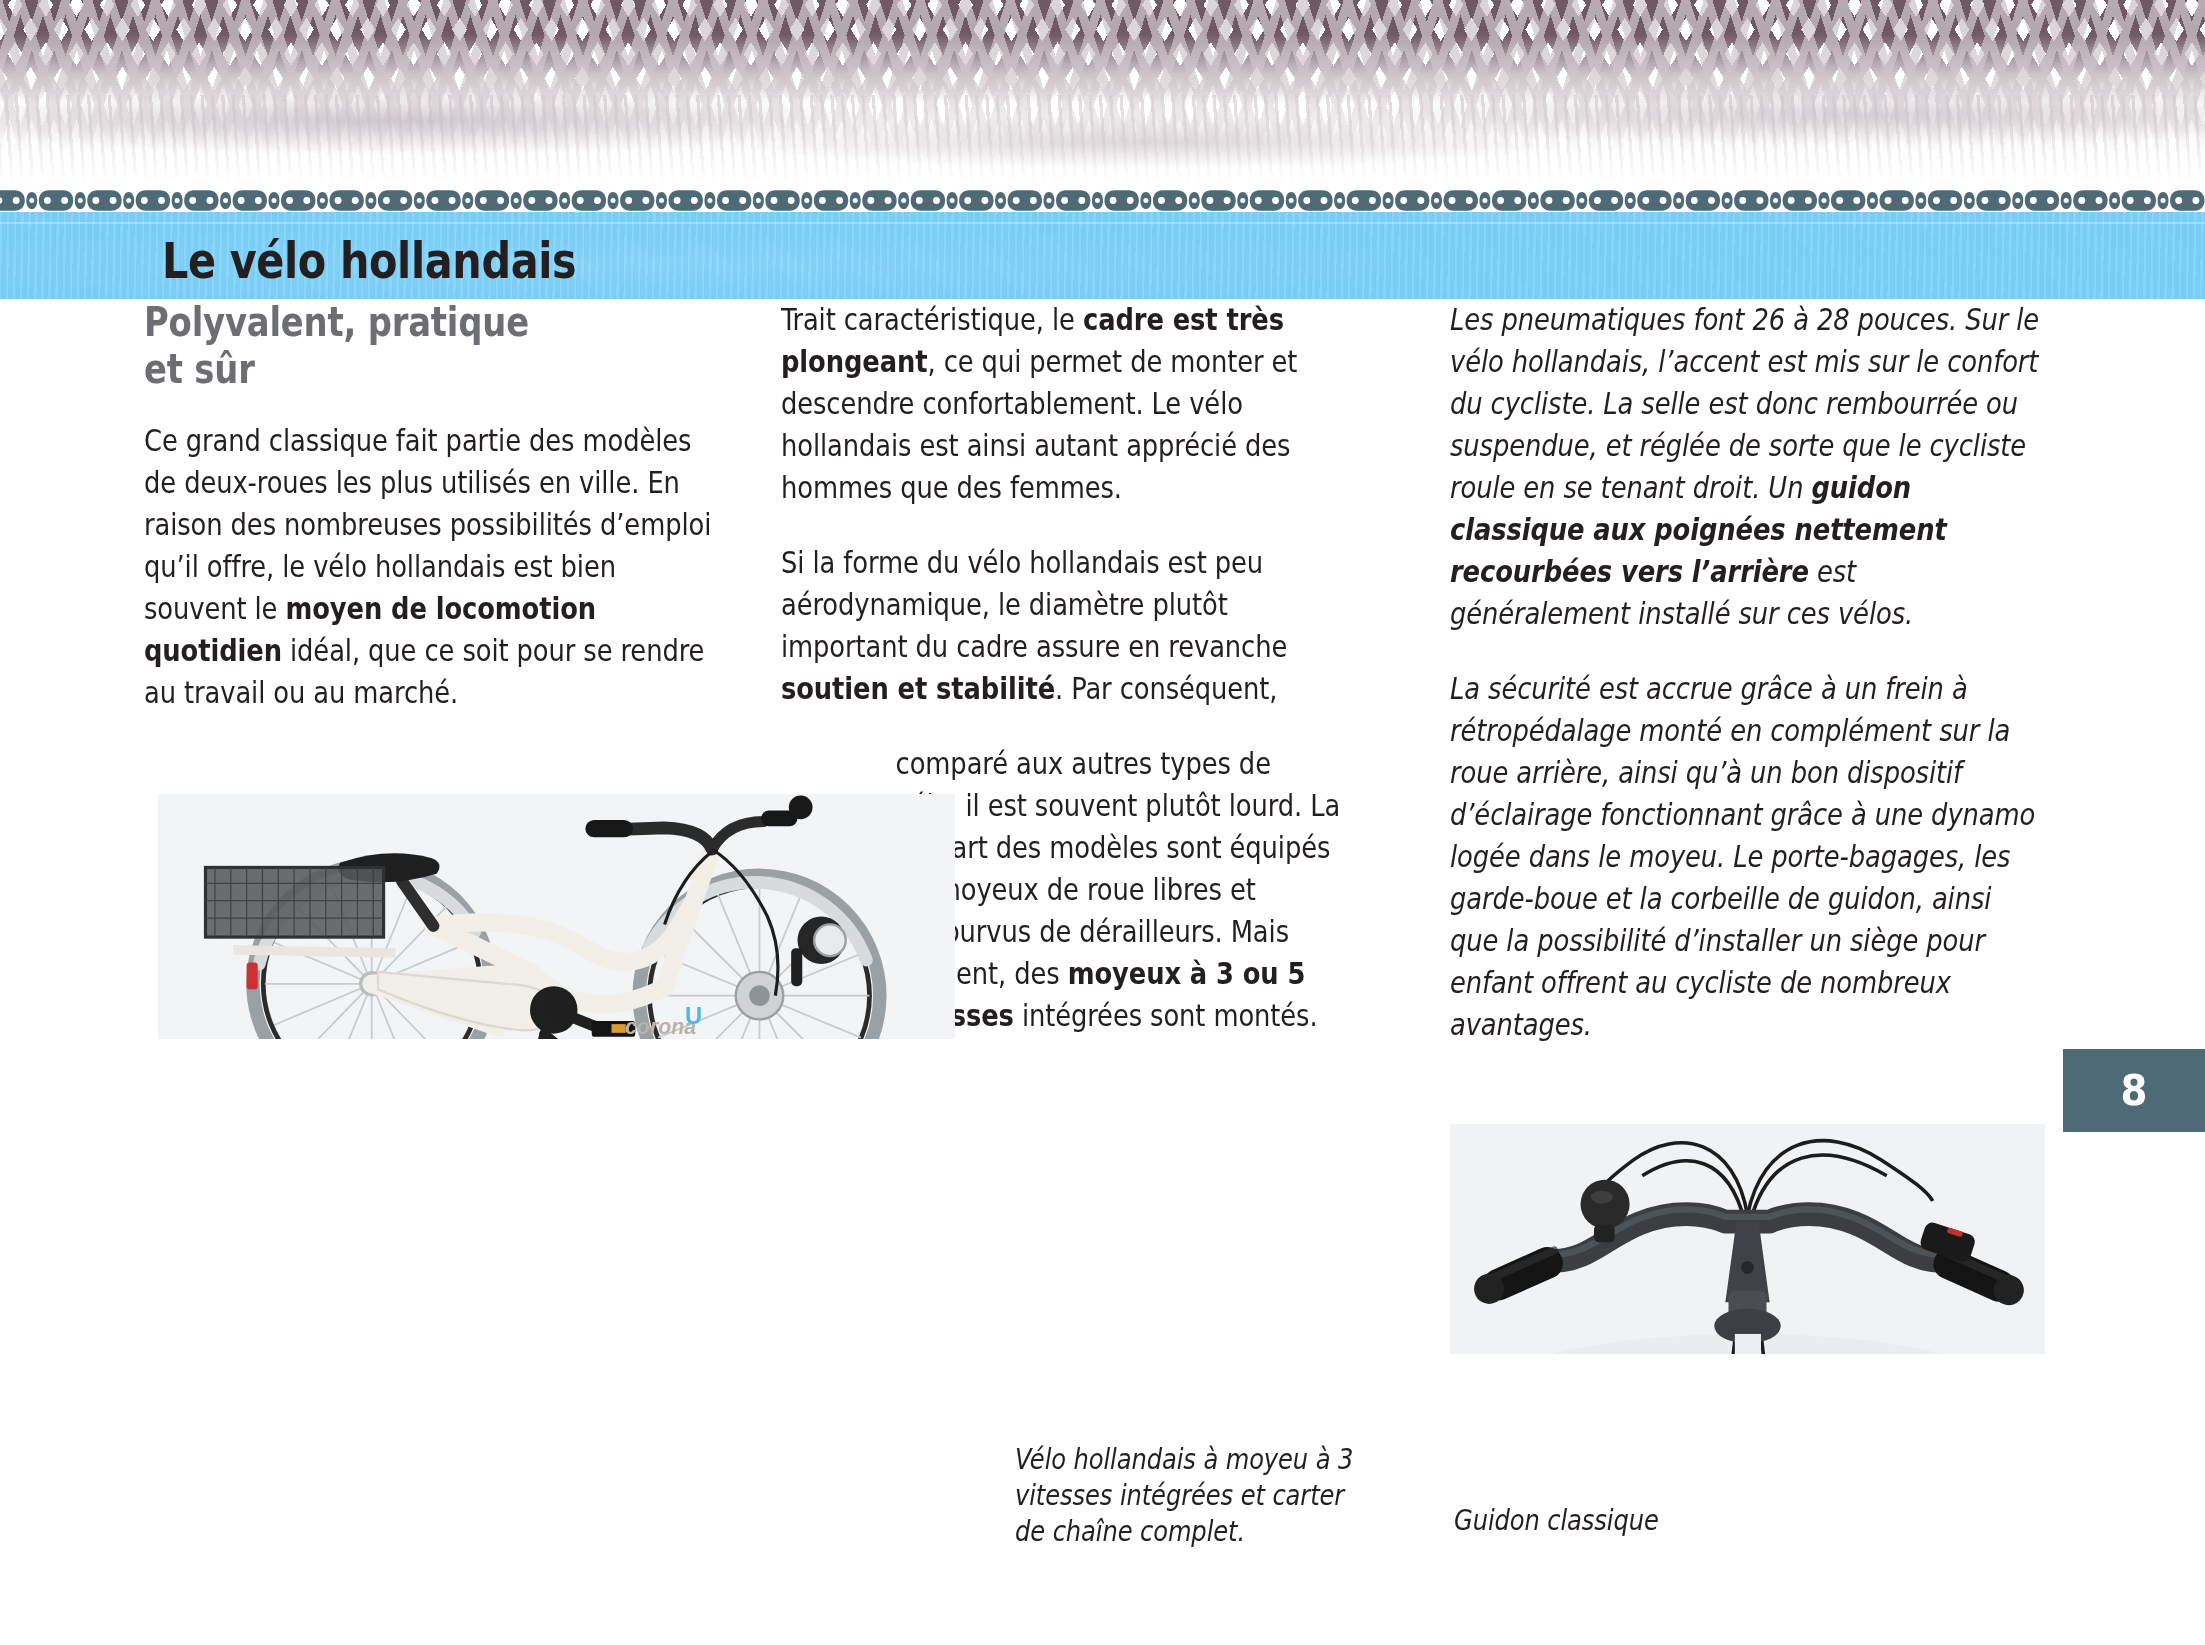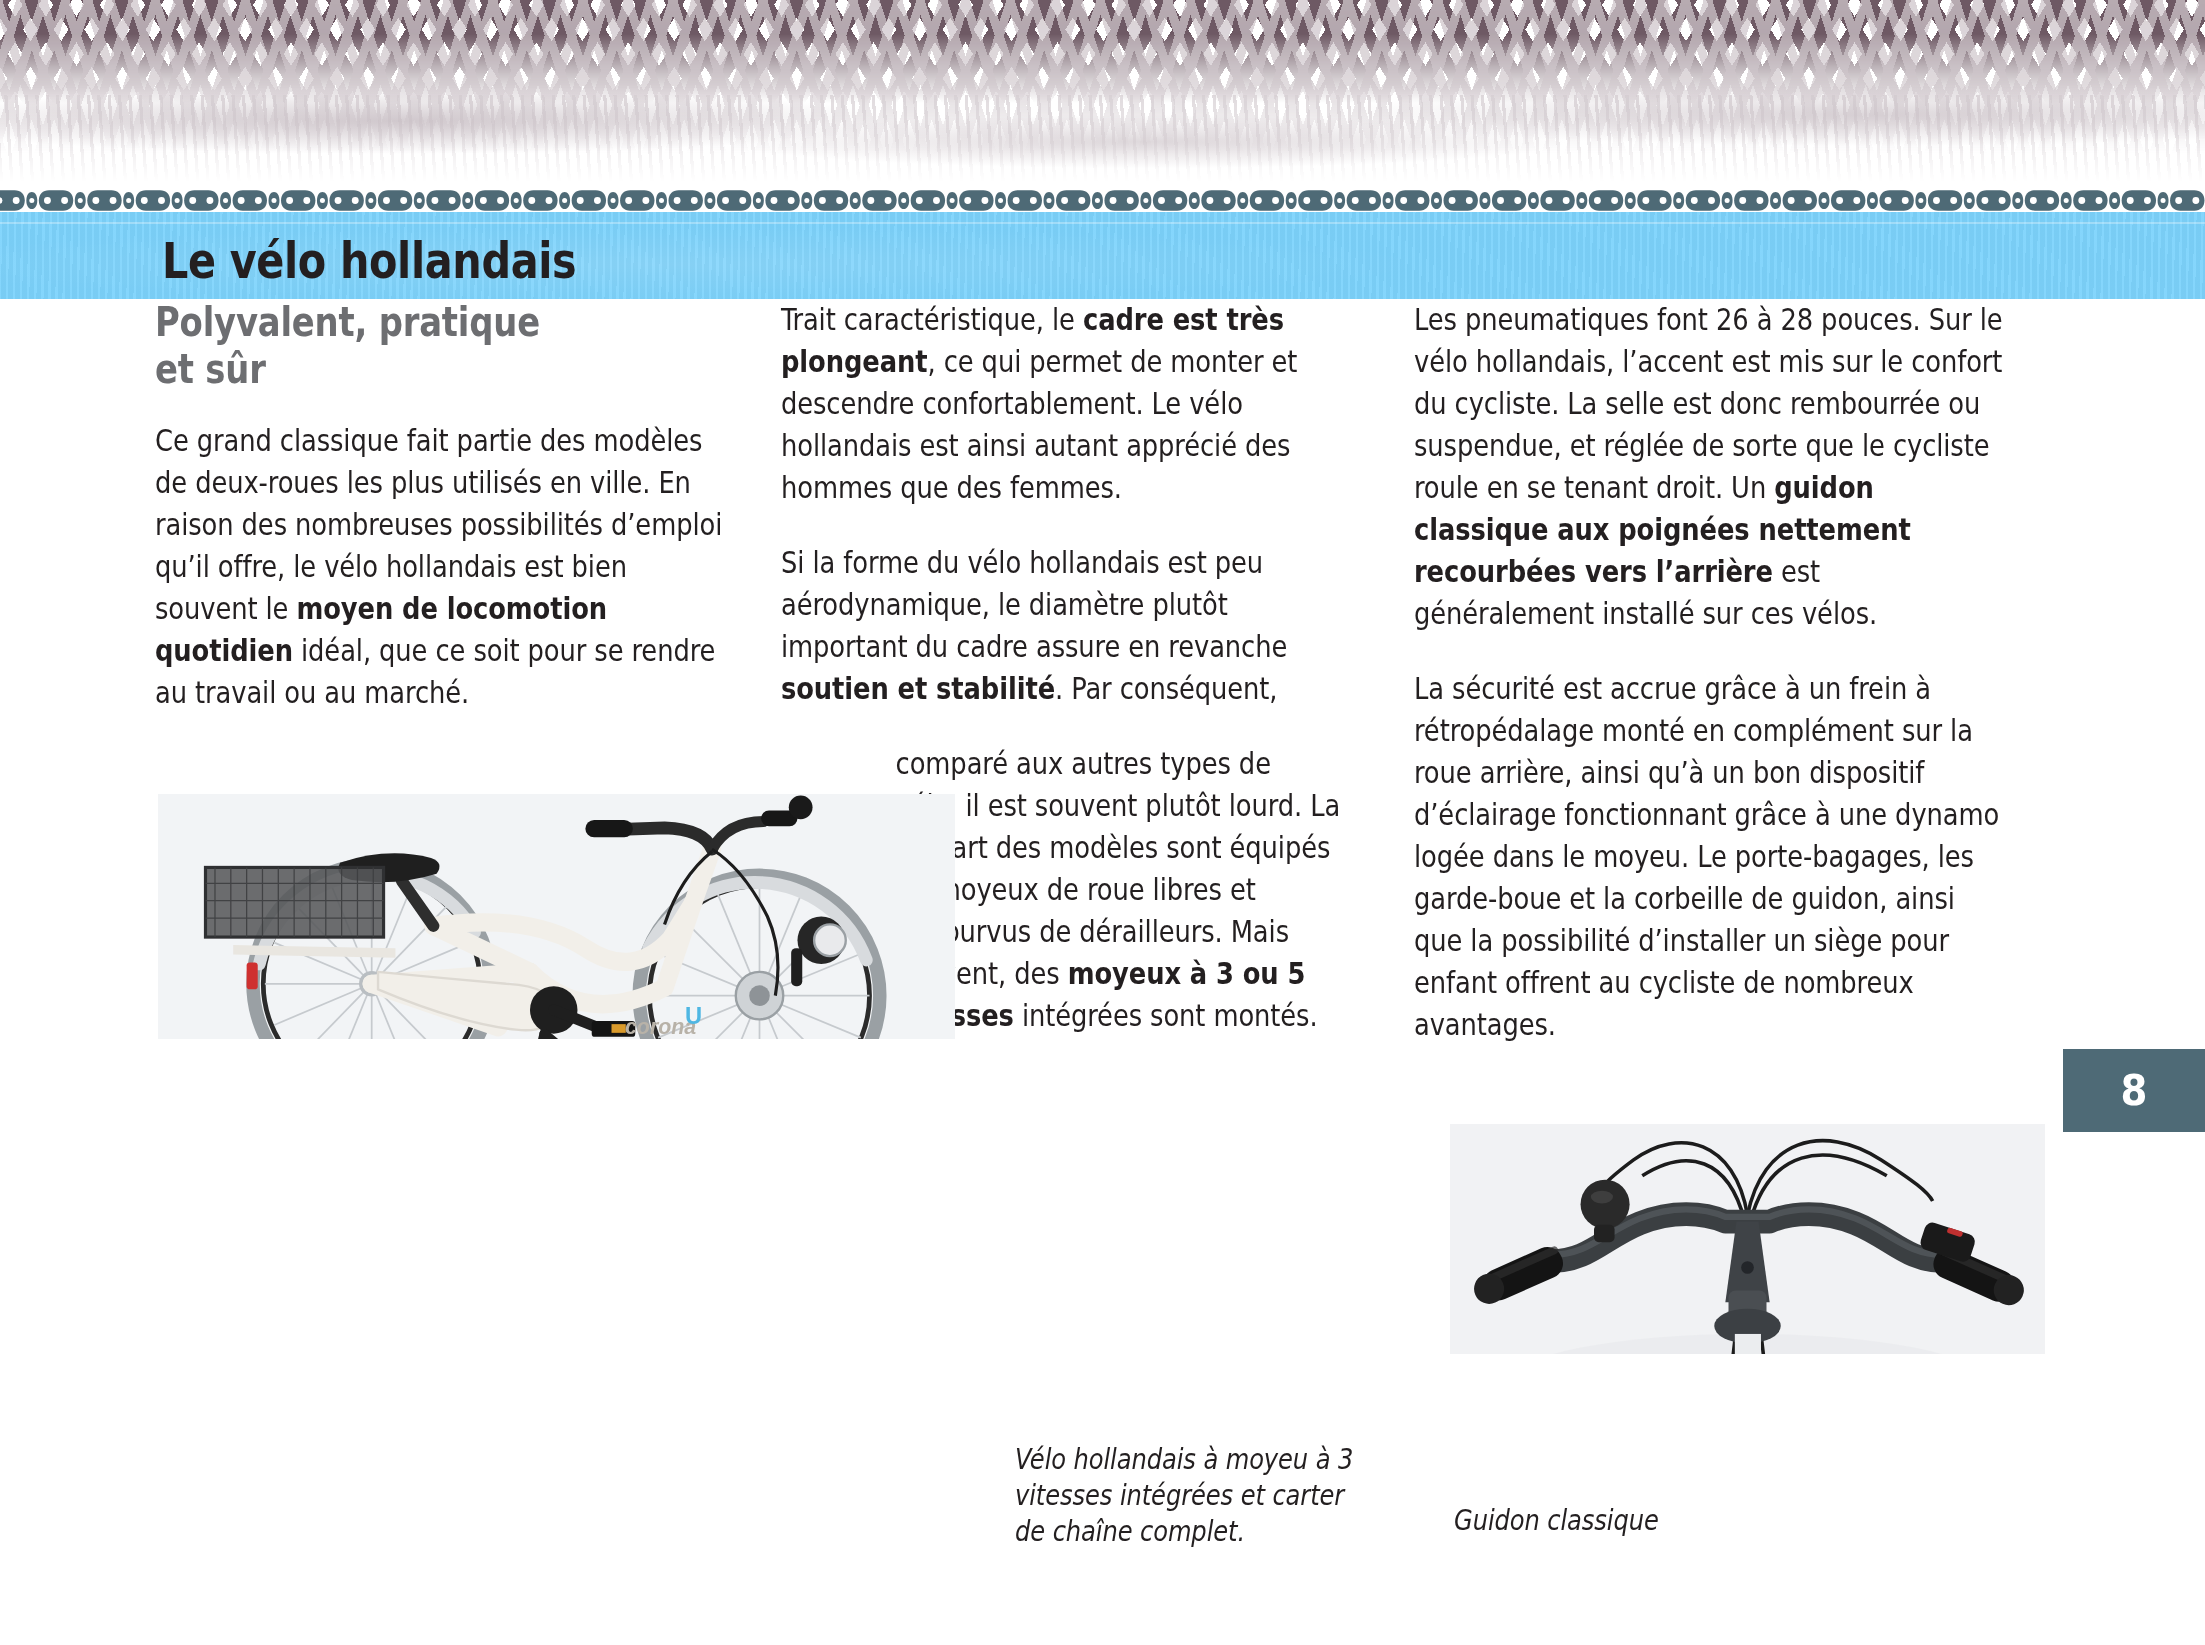--- a/index.html
+++ b/index.html
@@ -92,23 +92,23 @@
     font-family:"Liberation Sans Narrow","DejaVu Sans Condensed","Liberation Sans", sans-serif;
     font-size:50px; font-weight:700; color:#231f20;
     letter-spacing:-0.4px; white-space:nowrap;
     transform:scaleX(.92); transform-origin:left center;
   }
 
   
   .page-body { position:absolute; left:0; top:299px; width:2205px; height:1346px; }
 
   .col { position:absolute; top:0; }
-  .col-1 { left:155px;  width:597px; }
+  .col-1 { left:144px;  width:597px; }
   .col-2 { left:781px; width:586px; }
-  .col-3 { left:1414px; width:619px; }
+  .col-3 { left:1450px; width:619px;font-style:italic; }
 
   .subhead {
     font-family:"Liberation Sans Narrow","DejaVu Sans Condensed","Liberation Sans", sans-serif;
     font-size:40px; font-weight:700; color:#6d6e71;
     line-height:1.18; margin:0 0 27px 0;
     letter-spacing:-0.2px;
     transform:scaleX(.94); transform-origin:left top;
   }
 
   p.body {

